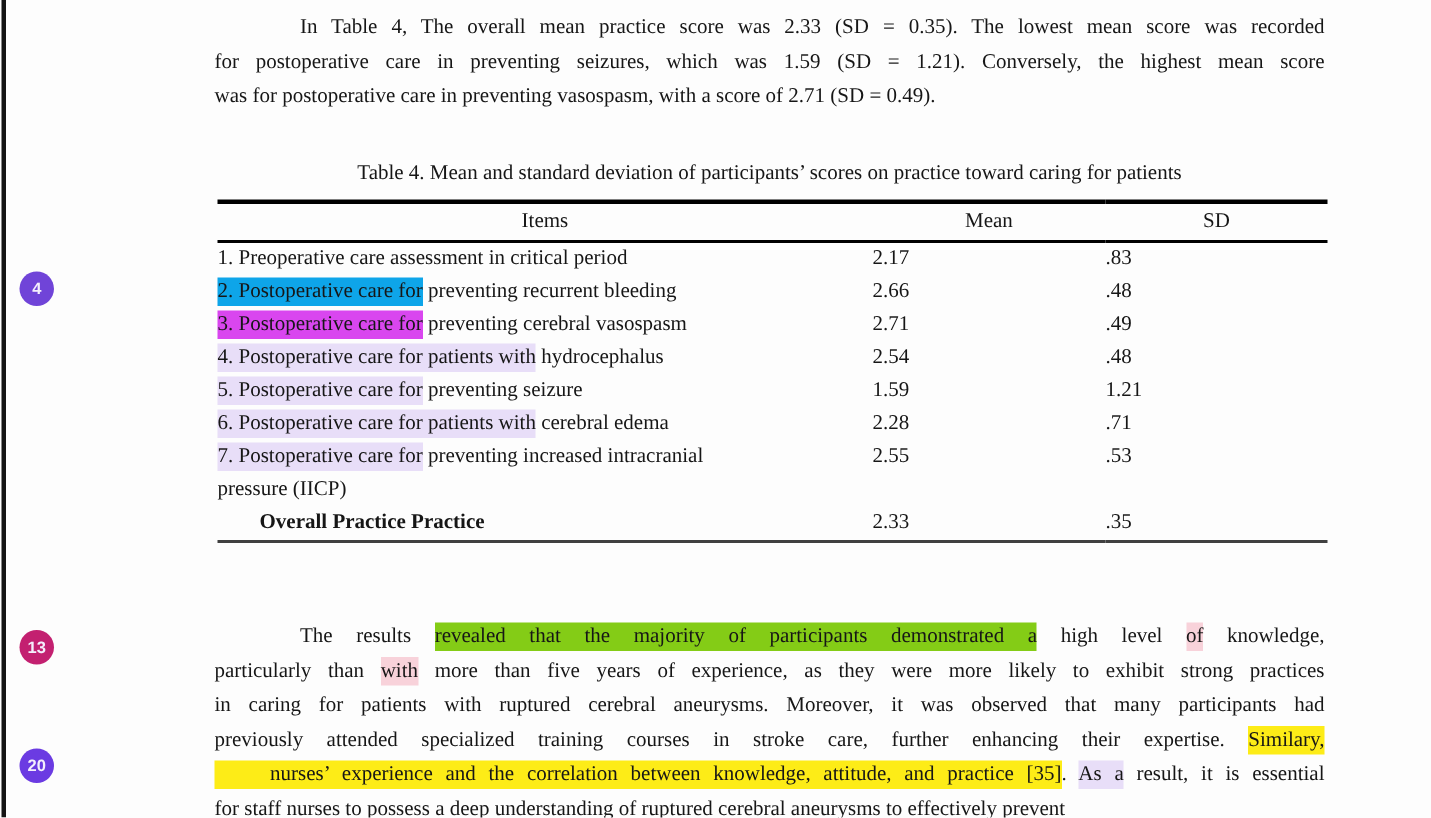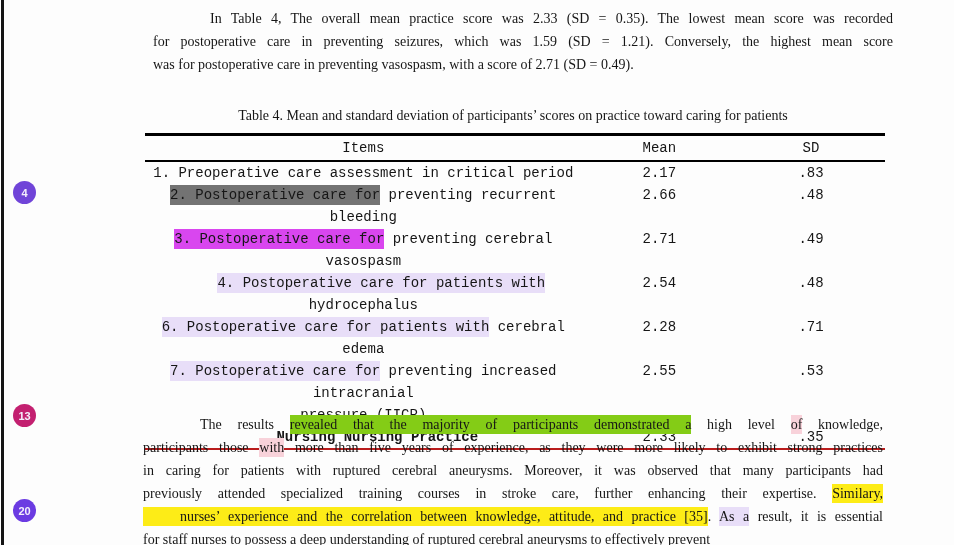--- a/index.html
+++ b/index.html
@@ -19,46 +19,46 @@
   .marker {
     position: absolute; left: 13px; width: 23px; height: 23px;
     border-radius: 50%;
     color: #f4effc;
     font-family: "Liberation Sans", sans-serif;
     font-size: 11px; font-weight: bold;
     display: flex; align-items: center; justify-content: center;
     cursor: pointer;
   }
   
-  .top-para   { position: absolute; left: 153px; top: 7px;   width: 740px; font-size: 14px; line-height: 23px; }
+  .top-para   { position: absolute; left: 143px; top: 7px;   width: 740px; font-size: 14px; line-height: 23px; }
   .caption    { position: absolute; left: 143px; top: 104px;  width: 740px; font-size: 14px; line-height: 23px; text-align: center; }
   .bottom-para{ position: absolute; left: 143px; top: 413px; width: 740px; font-size: 14px; line-height: 23px; }
   .jline { text-align: justify; text-align-last: justify; white-space: normal; }
   .jline.last { text-align-last: left; }
   .jline.indent { text-indent: 57px; }
   .seg-pink, .seg-yellow, .seg-lavender { padding: 2px 0; }
   
   .tbl-wrap { position: absolute; left: 145px; top: 133px; width: 740px; }
   table { width: 740px; border-collapse: collapse; table-layout: fixed;
-          font-size: 14px; border-top: 3px solid #000; border-bottom: 2px solid #b91c1c; font-family: Liberation Mono, monospace; }
+          font-size: 14px; border-top: 3px solid #000; border-bottom: 2px solid #404040; }
   col.c-items { width: 59%; } col.c-mean { width: 21%; } col.c-sd { width: 20%; }
   thead th { font-weight: normal; text-align: center; height: 26px;
              border-bottom: 2px solid #000; vertical-align: middle; }
-  tbody td { line-height: 22px; vertical-align: top; padding: 0; text-align: center; }
-  tbody td.num { text-align: center; }
+  tbody td { line-height: 22px; vertical-align: top; padding: 0; }
+  tbody td.num { }
   tr.overall td.lbl { font-weight: bold; padding-left: 28px; }
 </style>
 </head>
 <body>
 
 <div class="left-rule"></div>
 
 <div id="markers">
     <div class="marker" style="top: 181px; background: rgb(112, 68, 216);">4</div>
-    <div class="marker" style="top: 404px; background: rgb(195, 32, 112);">13</div>
+    <div class="marker" style="top: 420px; background: rgb(195, 32, 112);">13</div>
     <div class="marker" style="top: 499px; background: rgb(107, 59, 226);">20</div>
   </div>
 
 <div class="top-para" id="top-para">
     <div class="jline indent"><span>In Table 4, The overall mean practice score was 2.33 (SD = 0.35). The lowest mean score was recorded</span></div>
     <div class="jline"><span>for postoperative care in preventing seizures, which was 1.59 (SD = 1.21). Conversely, the highest mean score</span></div>
     <div class="jline last"><span>was for postoperative care in preventing vasospasm, with a score of 2.71 (SD = 0.49).</span></div>
   </div>
 
 <div class="caption">
@@ -79,53 +79,58 @@
         <th>SD</th>
       </tr>
     </thead>
     <tbody id="tbl-body">
         <tr>
           <td><span>1. Preoperative care assessment in critical period</span></td>
           <td class="num">2.17</td>
           <td class="num">.83</td>
         </tr>
         <tr>
-          <td><span class="seg-lavender" style="background: #737373;">2. Postoperative care for</span><span> preventing recurrent bleeding</span></td>
+          <td><span class="seg-lavender" style="background: #0ea5e9;">2. Postoperative care for</span><span> preventing recurrent bleeding</span></td>
           <td class="num">2.66</td>
           <td class="num">.48</td>
         </tr>
         <tr>
           <td><span class="seg-lavender" style="background: #d946ef;">3. Postoperative care for</span><span> preventing cerebral vasospasm</span></td>
           <td class="num">2.71</td>
           <td class="num">.49</td>
         </tr>
         <tr>
-          <td><span class="seg-lavender" style="background: rgb(232, 222, 248); margin-left: 36px;">4. Postoperative care for patients with</span><span> hydrocephalus</span></td>
+          <td><span class="seg-lavender" style="background: rgb(232, 222, 248);">4. Postoperative care for patients with</span><span> hydrocephalus</span></td>
           <td class="num">2.54</td>
           <td class="num">.48</td>
+        </tr>
+        <tr>
+          <td><span class="seg-lavender" style="background: rgb(232, 222, 248);">5. Postoperative care for</span><span> preventing seizure</span></td>
+          <td class="num">1.59</td>
+          <td class="num">1.21</td>
         </tr>
         <tr>
           <td><span class="seg-lavender" style="background: rgb(232, 222, 248);">6. Postoperative care for patients with</span><span> cerebral edema</span></td>
           <td class="num">2.28</td>
           <td class="num">.71</td>
         </tr>
         <tr>
           <td><span class="seg-lavender" style="background: rgb(232, 222, 248);">7. Postoperative care for</span><span> preventing increased intracranial</span><div>pressure (IICP)</div></td>
           <td class="num">2.55</td>
           <td class="num">.53</td>
         </tr>
         <tr class="overall">
-          <td class="lbl">Nursing Nursing Practice</td>
+          <td class="lbl">Overall Practice Practice</td>
           <td class="num">2.33</td>
           <td class="num">.35</td>
         </tr>
       </tbody>
   </table>
 </div>
 
 <div class="bottom-para" id="bottom-para">
     <div class="jline indent"><span>The results </span><span class="seg-pink" style="background: #84cc16;">revealed that the majority of participants demonstrated a</span><span> high level </span><span class="seg-pink" style="background: rgb(248, 210, 218);">of</span><span> knowledge,</span></div>
-    <div class="jline"><span>participants those </span><span class="seg-pink" style="background: rgb(248, 210, 218); margin-top: 38px;">with</span><span> more than five years of experience, as they were more likely to exhibit strong practices</span></div>
+    <div class="jline"><span>particularly than </span><span class="seg-pink" style="background: rgb(248, 210, 218); margin-top: 38px;">with</span><span> more than five years of experience, as they were more likely to exhibit strong practices</span></div>
     <div class="jline"><span>in caring for patients with ruptured cerebral aneurysms. Moreover, it was observed that many participants had</span></div>
     <div class="jline"><span>previously attended specialized training courses in stroke care, further enhancing their expertise. </span><span class="seg-yellow" style="background: rgb(253, 236, 23);">Similary,</span></div>
     <div class="jline"><span class="seg-yellow" style="background: rgb(253, 236, 23); padding-left: 37px;">nurses’ experience and the correlation between knowledge, attitude, and practice [35]</span><span>. </span><span class="seg-lavender" style="background: rgb(232, 222, 248);">As a</span><span> result, it is essential</span></div>
     <div class="jline last"><span>for staff nurses to possess a deep understanding of ruptured cerebral aneurysms to effectively prevent</span></div>
   </div>
 
 </body></html>

